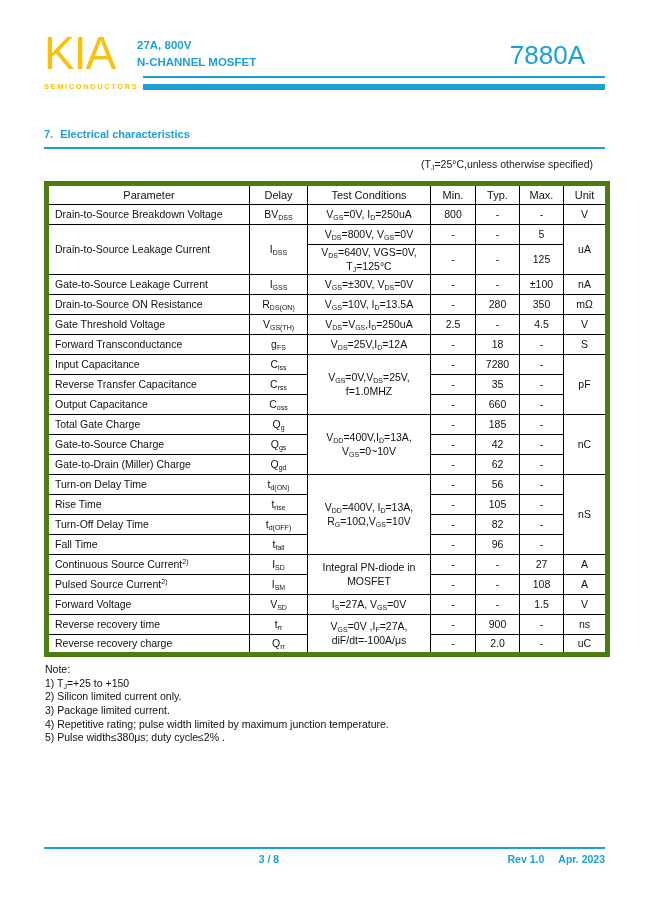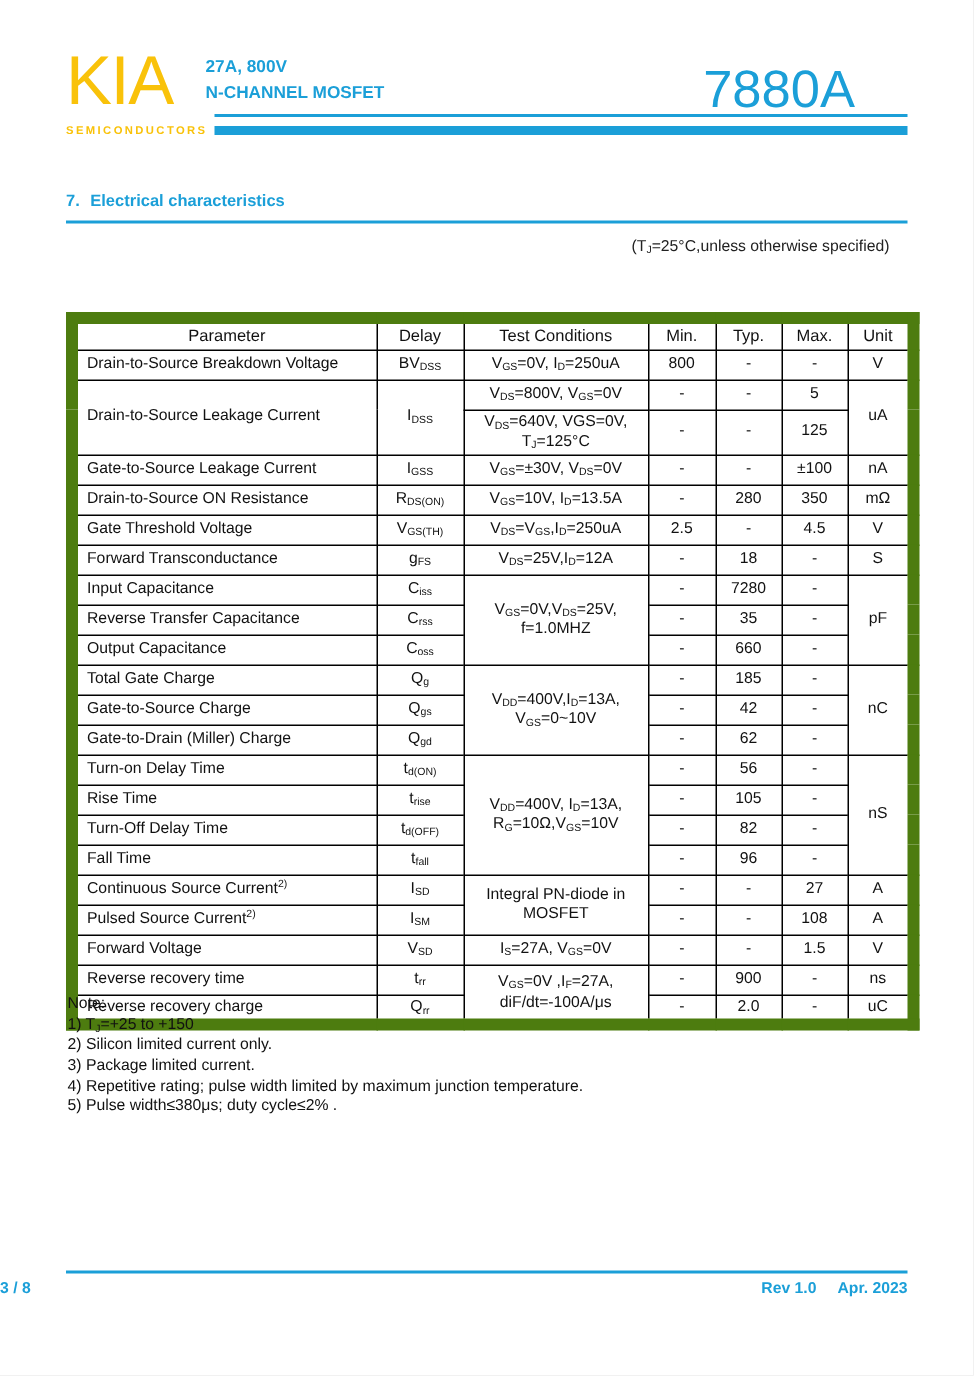--- a/index.html
+++ b/index.html
@@ -26,22 +26,22 @@
   .logo-sub{
     position:absolute;left:44px;top:82px;
     font-size:7.5px;font-weight:bold;letter-spacing:1.6px;
     color:var(--yellow);
   }
   .subtitle{
     position:absolute;left:137px;top:37px;
     color:var(--cyan);font-weight:bold;font-size:11.5px;line-height:1.5;
   }
   .part-number{
-    position:absolute;top:42px;right:79px;
-    color:var(--cyan);font-size:35px;line-height:1;
+    position:absolute;top:42px;right:64px;
+    color:var(--cyan);font-size:26px;line-height:1;
   }
   .rule-thin{position:absolute;left:143px;top:76px;width:462px;height:2px;background:var(--cyan);}
   .rule-thick{position:absolute;left:143px;top:84px;width:462px;height:6px;background:var(--cyan);}
   
   .section-title{
     position:absolute;left:44px;top:128px;
     color:var(--cyan);font-weight:bold;font-size:11px;
   }
   .section-title .num{margin-right:7px;}
   .section-rule{position:absolute;left:44px;top:147px;width:561px;height:2px;background:var(--cyan);}
@@ -59,33 +59,33 @@
     border:1px solid #000;
     padding:1px 3px;
     text-align:center;vertical-align:middle;
     line-height:1.3;
     white-space:pre-line;
     overflow:hidden;
   }
   .spec-table th{height:21px;font-weight:normal;font-size:11px;}
   .spec-table td{height:20px;}
   .spec-table td.pl{text-align:left;padding-left:6px;}
-  .spec-table{border:8px solid #4d7c0f;margin-top:27px;}
+  .spec-table{border:5px solid #4d7c0f;}
   sub{font-size:7px;vertical-align:-0.25em;line-height:0;}
   sup{font-size:7px;vertical-align:0.55em;line-height:0;}
   
   .notes{
     position:absolute;left:45px;top:663px;
     font-size:10.5px;line-height:1.3;color:#111;
   }
   
   .footer-rule{position:absolute;left:44px;top:847px;width:561px;height:2px;background:var(--cyan);}
   .footer-page{
-    position:absolute;left:0;top:853px;width:649px;
-    text-align:left;color:var(--cyan);font-weight:bold;font-size:10.5px;
+    position:absolute;left:0;top:853px;width:538px;
+    text-align:center;color:var(--cyan);font-weight:bold;font-size:10.5px;
   }
   .footer-rev{
     position:absolute;top:853px;right:44px;
     color:var(--cyan);font-weight:bold;font-size:10.5px;margin-left:28px;
   }
   .footer-rev span{margin-left:14px;}
 </style>
 </head>
 <body>
 

